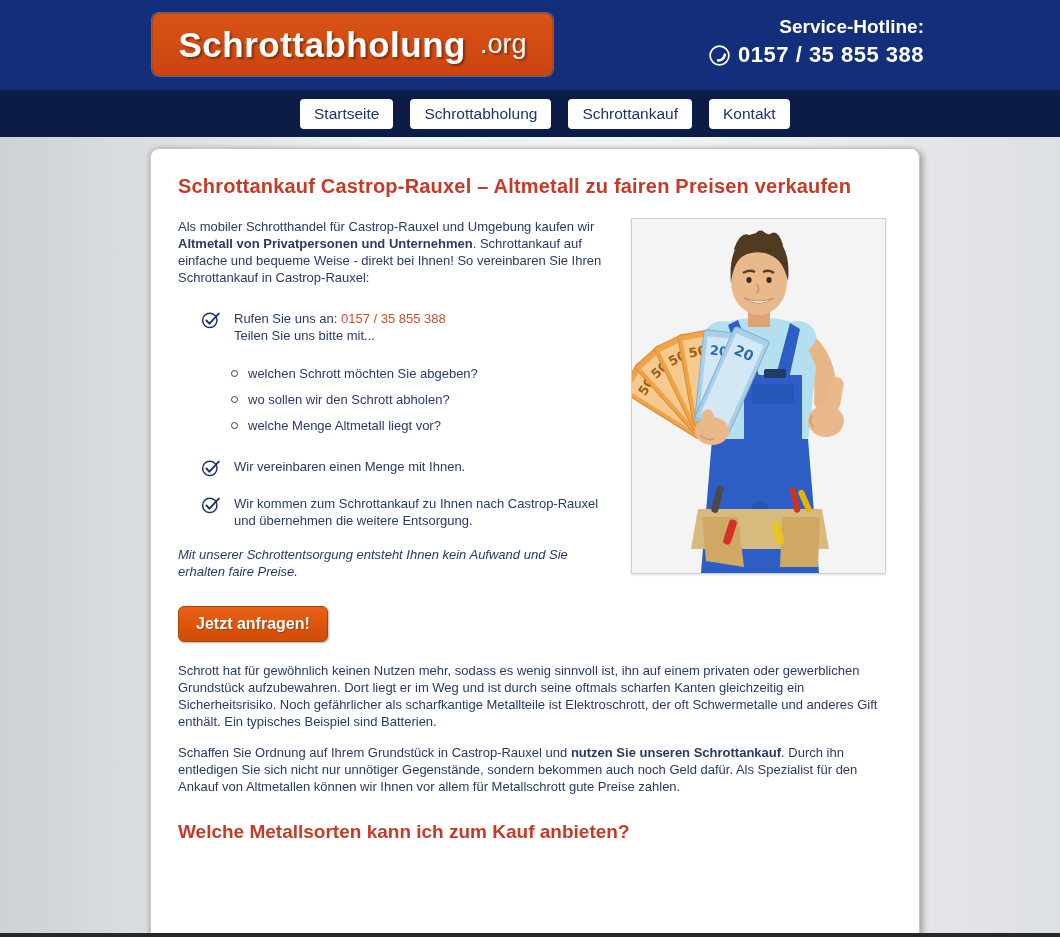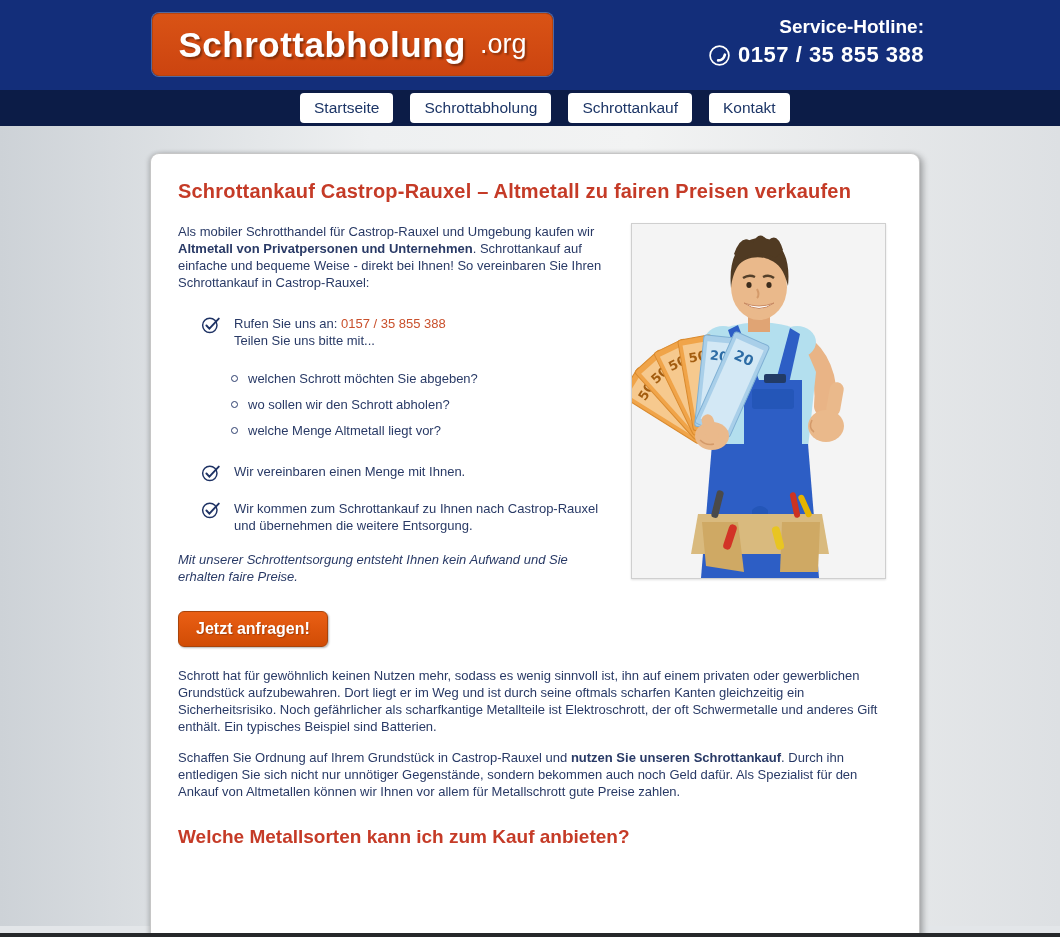--- a/index.html
+++ b/index.html
@@ -47,21 +47,21 @@
   .hotline-label { font-size: 19px; font-weight: bold; line-height: 24px; }
   .hotline-number-row {
     display: flex; align-items: center; justify-content: flex-end;
     gap: 7px; margin-top: 3px; cursor: pointer;
   }
   .hotline-number { font-size: 22px; font-weight: bold; letter-spacing: 0.5px; }
   .phone-icon-svg { width: 23px; height: 23px; display: block; }
 
   
   .navbar {
-    height: 36px;
+    height: 47px;
     background: #0c1c47;
     display: flex; align-items: center;
     padding-left: 300px;
     gap: 17px;
   }
   .nav-btn {
     background: #fff;
     color: #1c3566;
     font-family: "Liberation Sans", sans-serif;
     font-size: 15.5px;
@@ -69,21 +69,21 @@
     border: none;
     border-radius: 4px;
     cursor: pointer;
     line-height: 16px;
   }
 
   
   .content-area {
     height: 800px;
     background: linear-gradient(to right, #cdd2d7 0%, #eef0f1 35%, #f2f3f3 60%, #dde0e3 100%);
-    padding-top: 27px;
+    padding-top: 11px;
   }
   .card {
     width: 770px;
     height: 785px;
     margin-left: 150px;
     background: #fff;
     border: 1px solid #c6c6c6;
     border-bottom: none;
     border-radius: 9px 9px 0 0;
     box-shadow: 3px 2px 6px rgba(0,0,0,0.30), -2px 0 4px rgba(0,0,0,0.12);

